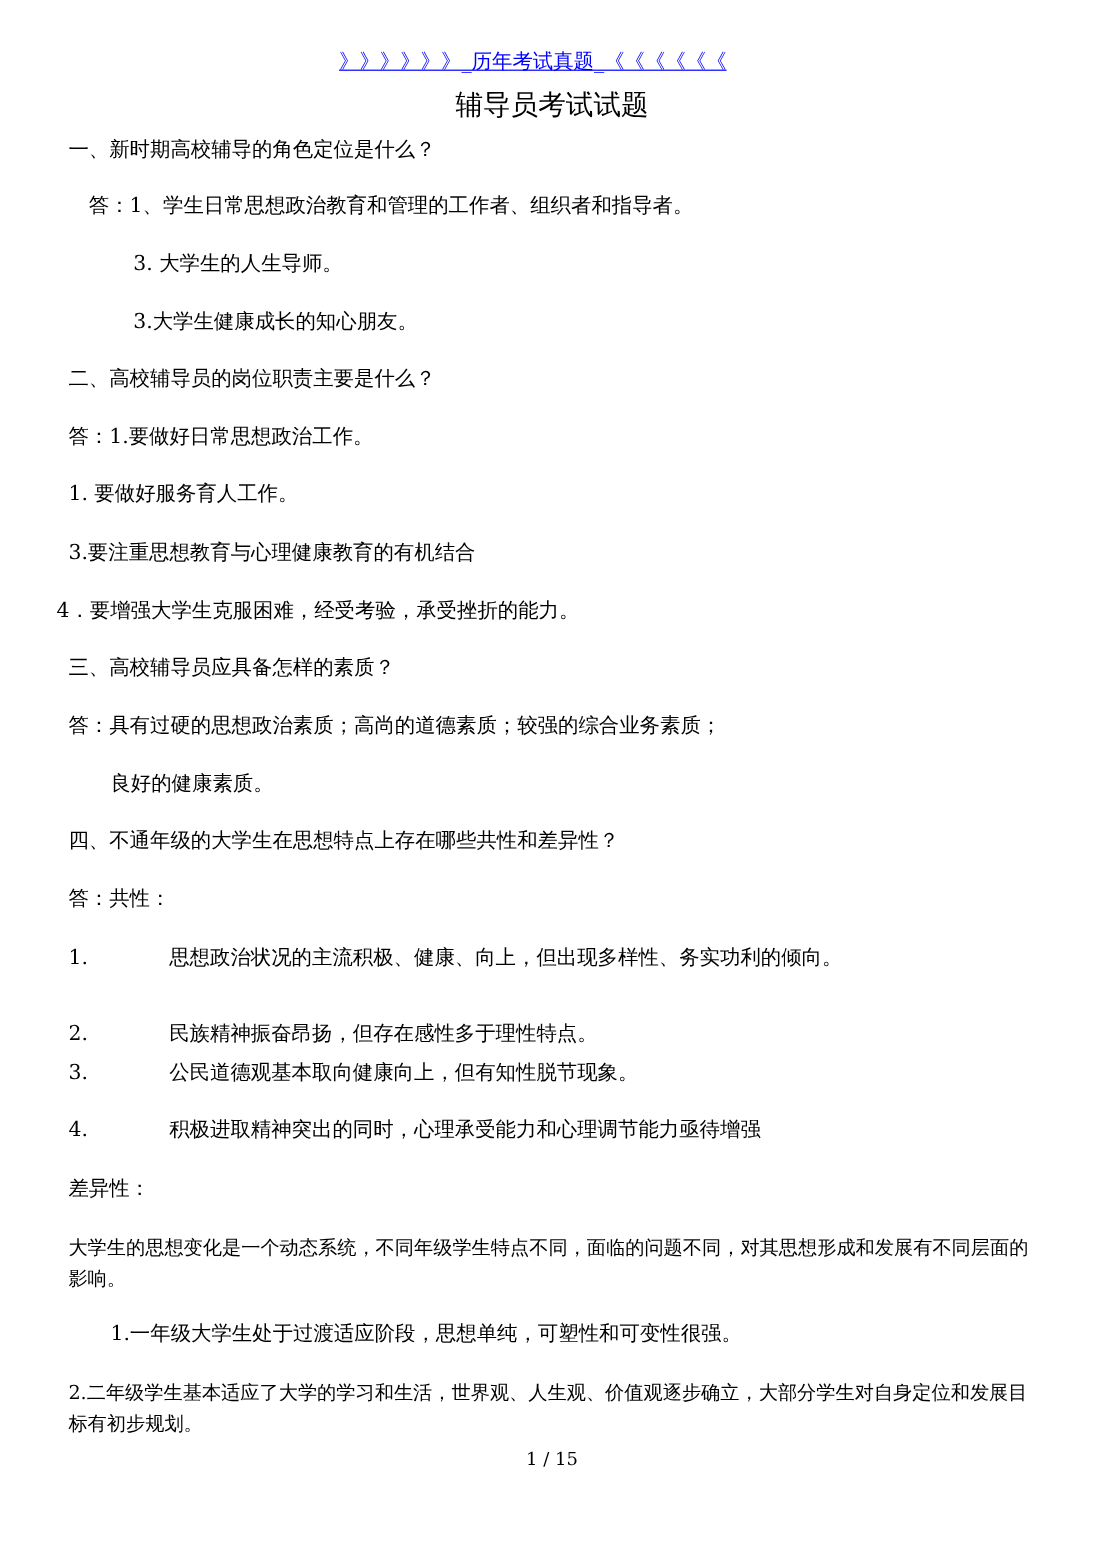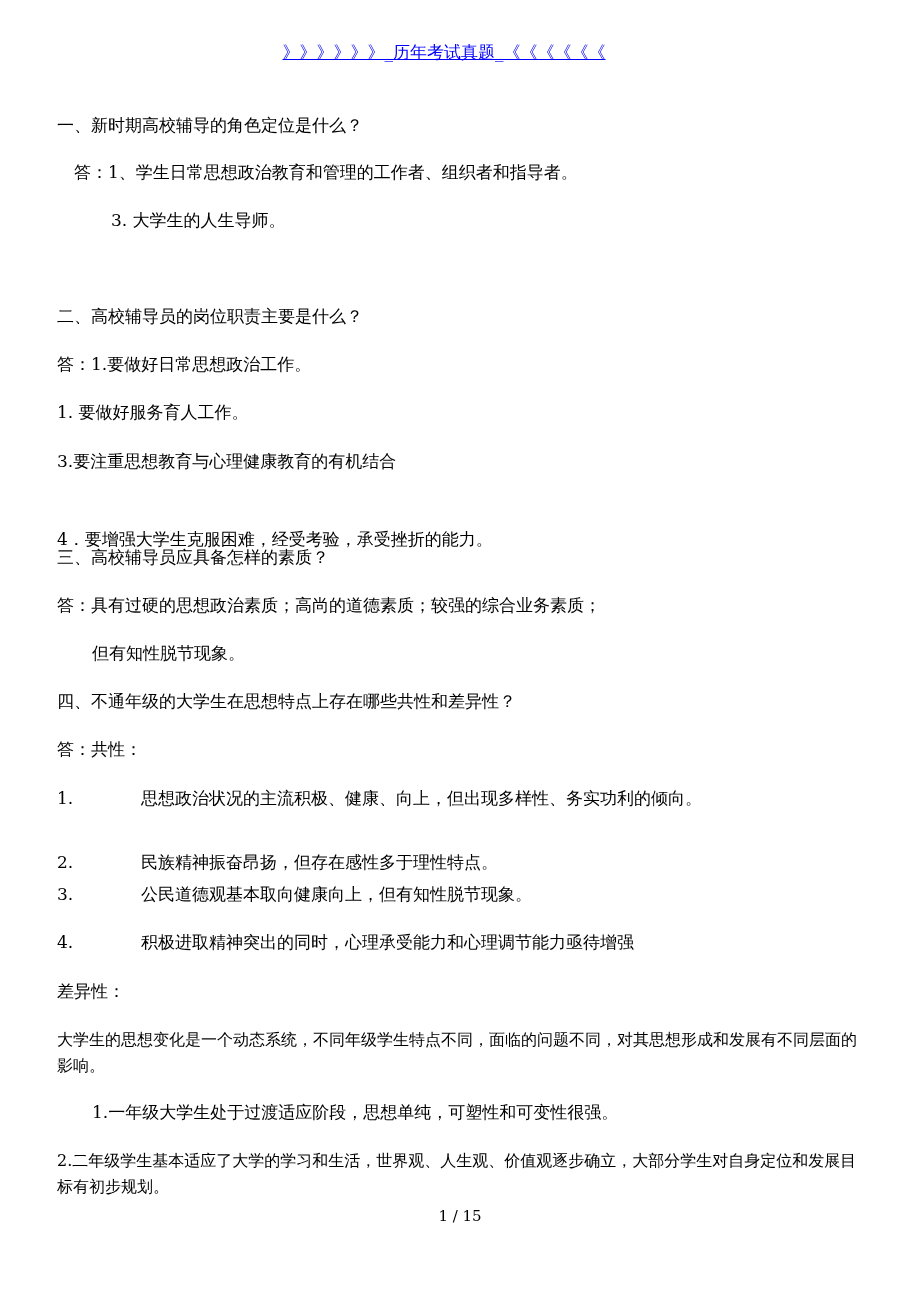--- a/index.html
+++ b/index.html
@@ -69,34 +69,36 @@
       line-height: 20px;
     }
   </style>
 </head>
 <body>
 
 <div class="page">
 
   <div class="header-link">》》》》》》_历年考试真题_《《《《《《</div>
 
+  <div class="doc-title">辅导员考试试题</div>
 
   <div class="line" style="top:113px; left:57px;">一、新时期高校辅导的角色定位是什么？</div>
   <div class="line" style="top:160px; left:74px;">答：1、学生日常思想政治教育和管理的工作者、组织者和指导者。</div>
   <div class="line" style="top:208px; left:111px;">3.  大学生的人生导师。</div>
+  <div class="line" style="top:256px; left:111px;">3.大学生健康成长的知心朋友。</div>
 
   <div class="line" style="top:304px; left:57px;">二、高校辅导员的岗位职责主要是什么？</div>
   <div class="line" style="top:352px; left:57px;">答：1.要做好日常思想政治工作。</div>
   <div class="line" style="top:400px; left:57px;">1.  要做好服务育人工作。</div>
   <div class="line" style="top:449px; left:57px;">3.要注重思想教育与心理健康教育的有机结合</div>
-  <div class="line" style="top:497px; left:57px;margin-top:30px;">4．要增强大学生克服困难，经受考验，承受挫折的能力。</div>
+  <div class="line" style="top:497px; left:47px;">4．要增强大学生克服困难，经受考验，承受挫折的能力。</div>
 
   <div class="line" style="top:545px; left:57px;">三、高校辅导员应具备怎样的素质？</div>
   <div class="line" style="top:593px; left:57px;">答：具有过硬的思想政治素质；高尚的道德素质；较强的综合业务素质；</div>
-  <div class="line" style="top:641px; left:92px;">但有知性脱节现象。</div>
+  <div class="line" style="top:641px; left:92px;">良好的健康素质。</div>
 
   <div class="line" style="top:689px; left:57px;">四、不通年级的大学生在思想特点上存在哪些共性和差异性？</div>
   <div class="line" style="top:737px; left:57px;">答：共性：</div>
 
   <div class="line" style="top:786px; left:57px;">
     <span class="num-col">1.</span><span>思想政治状况的主流积极、健康、向上，但出现多样性、务实功利的倾向。</span>
   </div>
   <div class="line" style="top:834px; left:57px;margin-top:16px;">
     <span class="num-col">2.</span><span>民族精神振奋昂扬，但存在感性多于理性特点。</span>
   </div>

